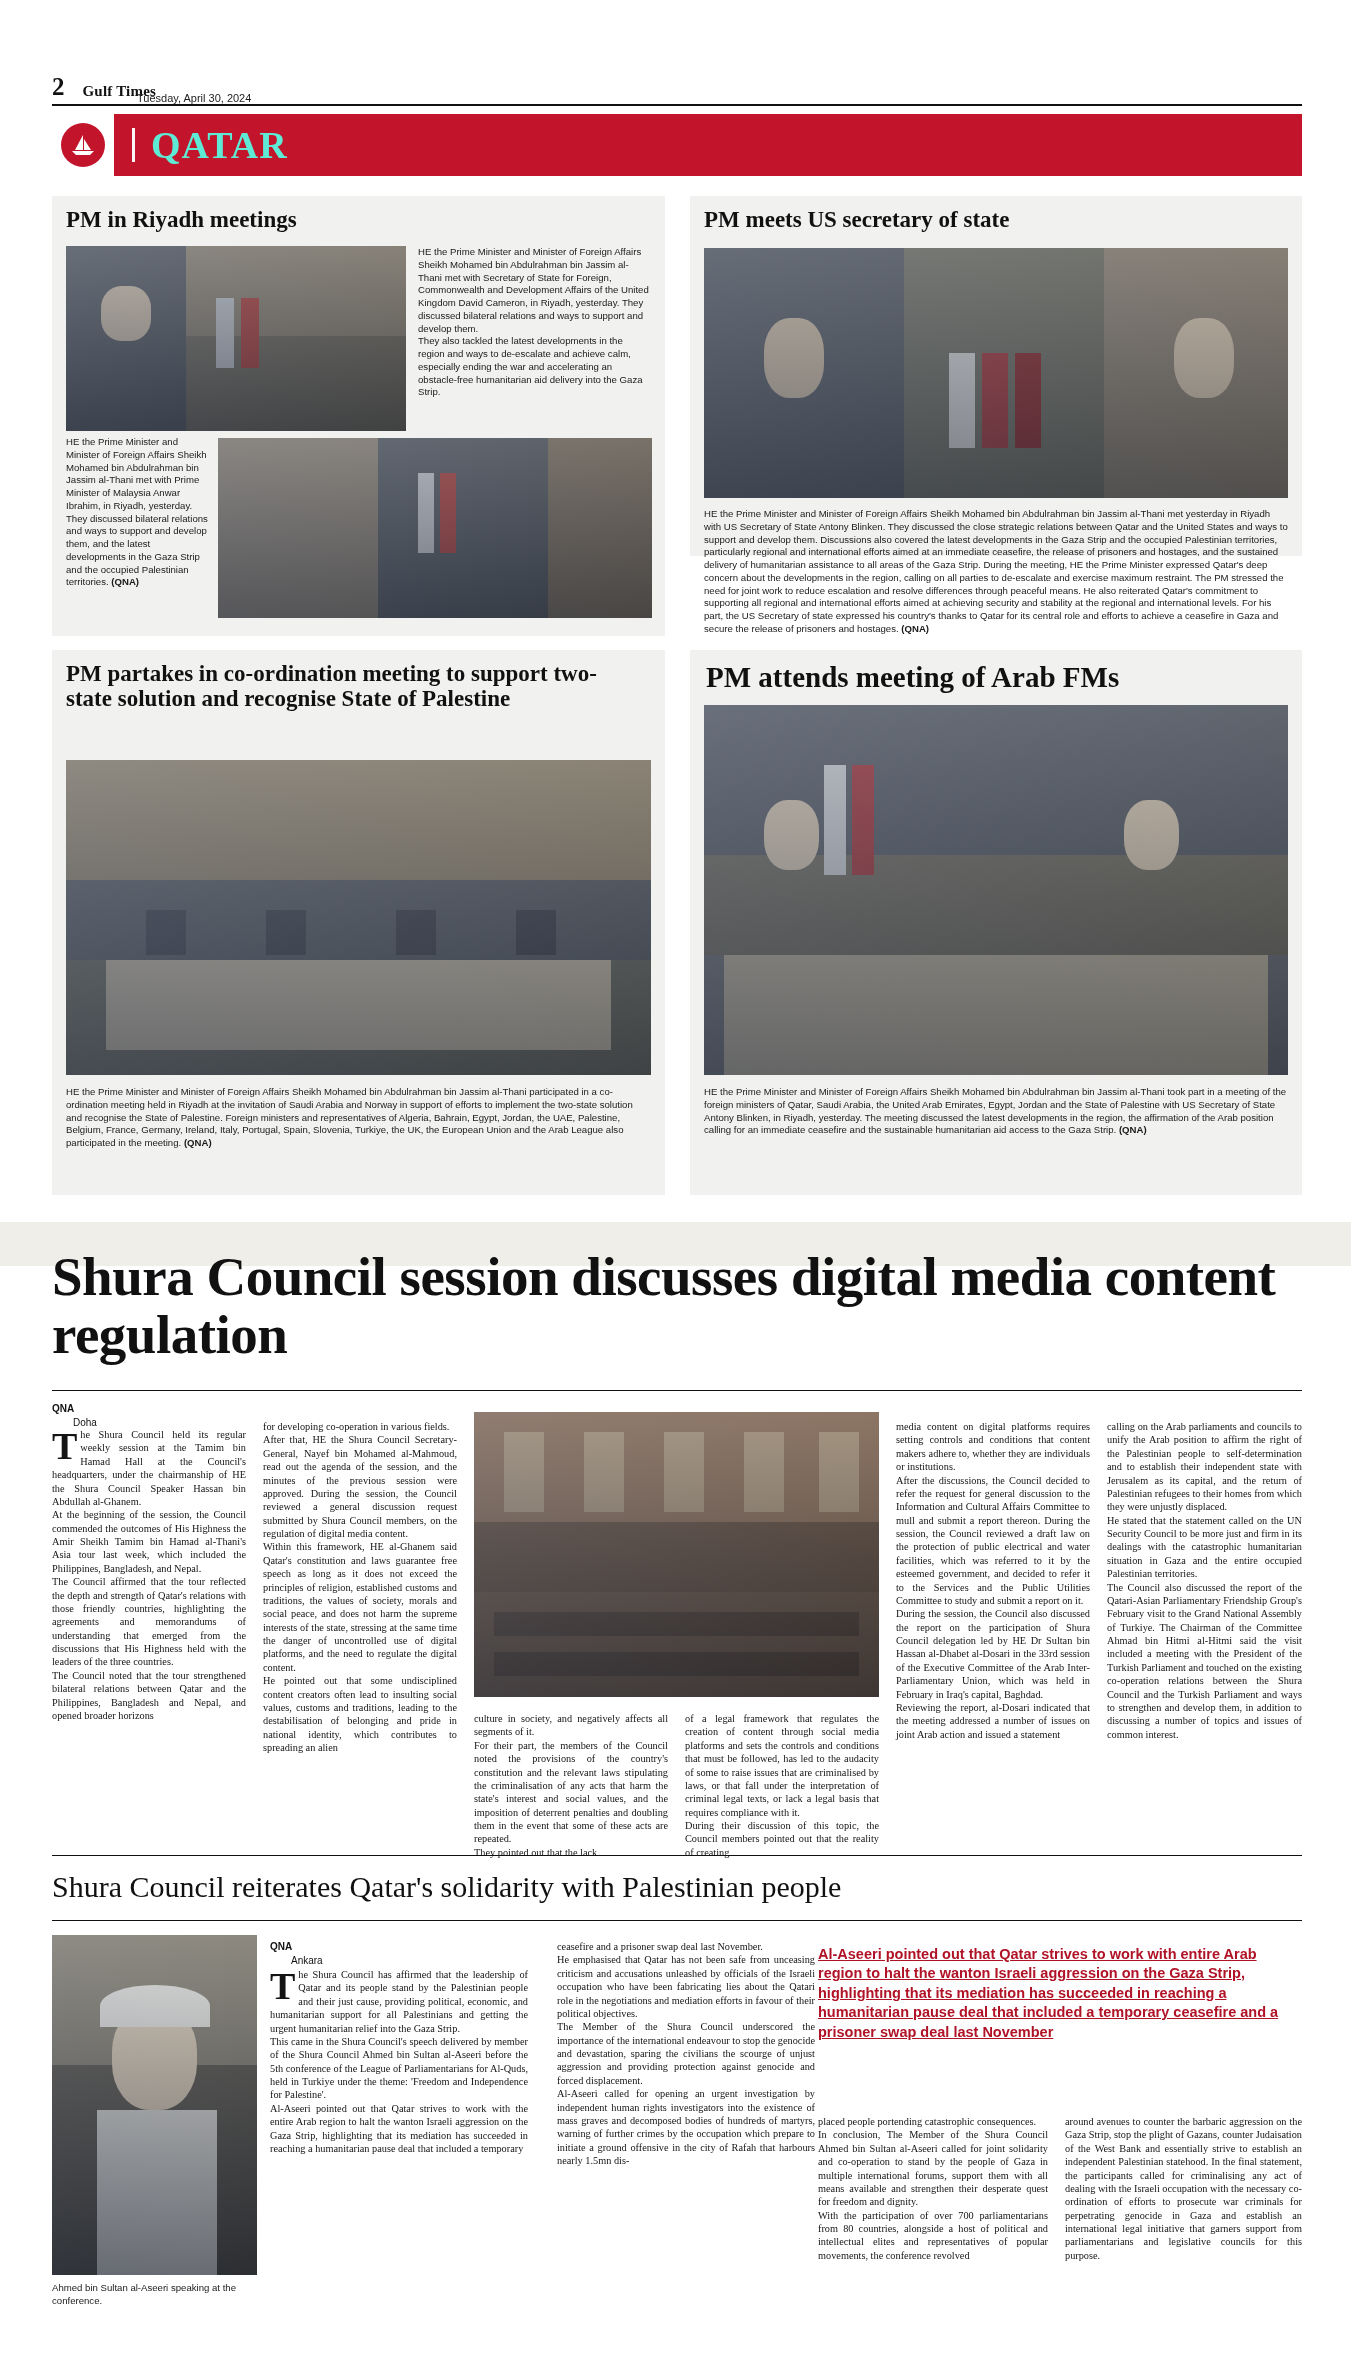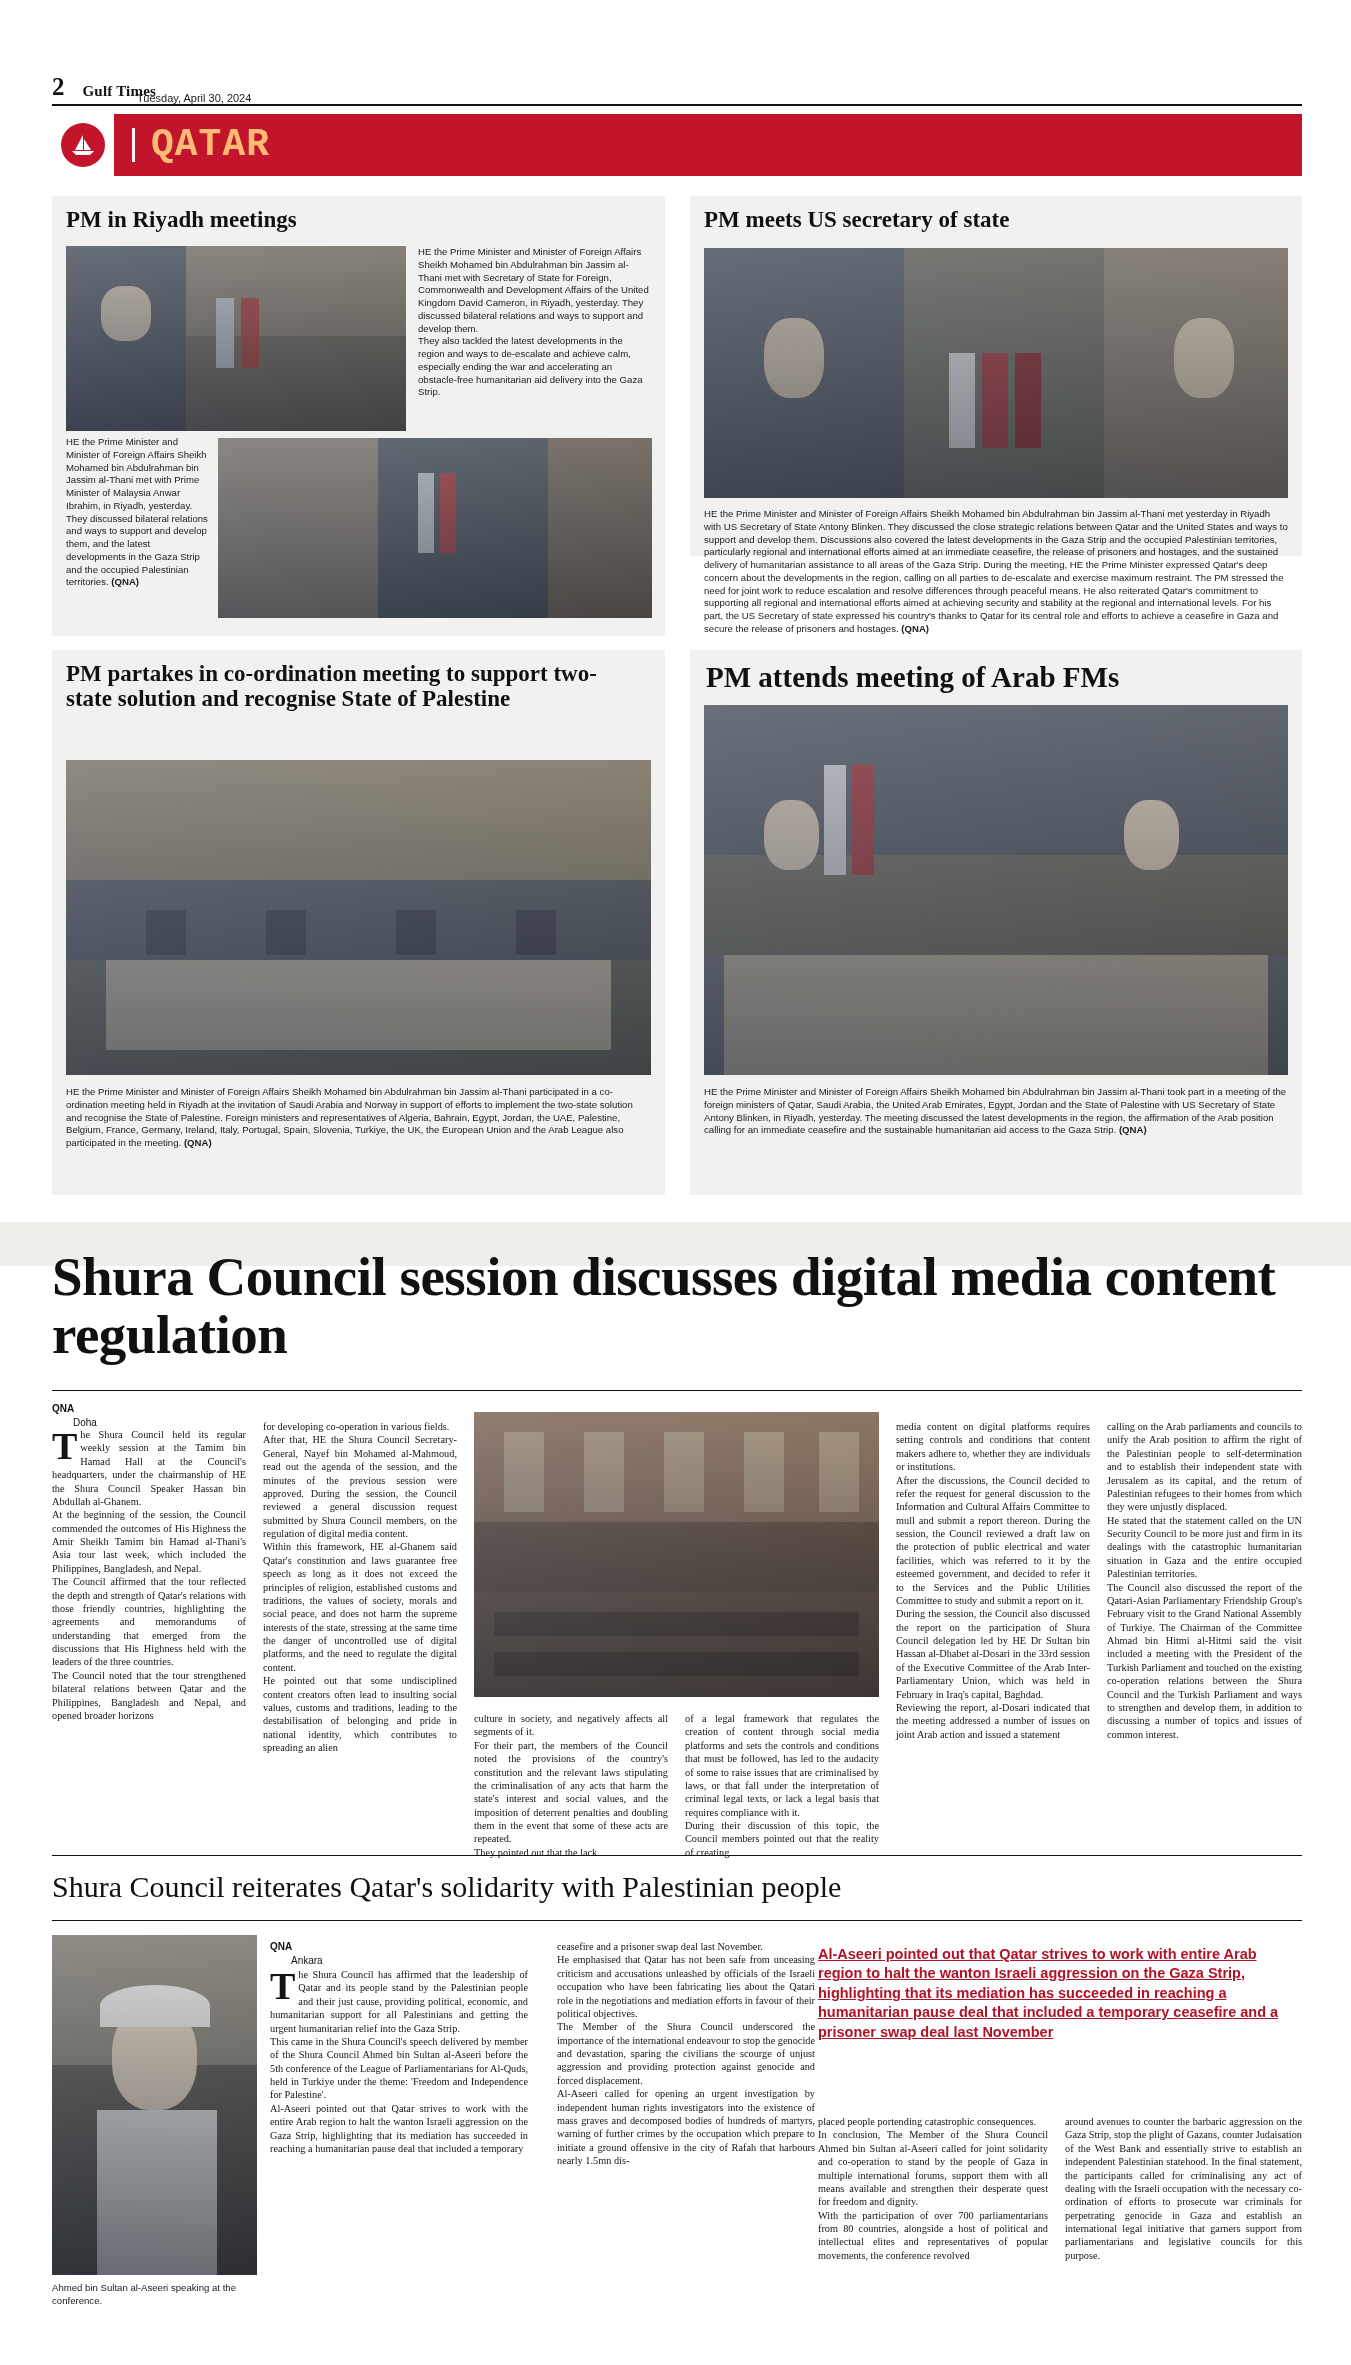--- a/index.html
+++ b/index.html
@@ -94,22 +94,22 @@
   }
   .banner-divider {
     width: 3px;
     height: 34px;
     background: #fff;
     margin-left: 18px;
     margin-right: 16px;
     opacity: .95;
   }
   .banner-text {
-    color: #fdba74;
-    font-family: Liberation Mono, monospace;
+    color: #5eead4;
+    font-family: Liberation Serif, serif;
     font-weight: bold;
     font-size: 38px;
     letter-spacing: 1px;
     line-height: 1;
   }
 
   
   .box {
     position: absolute;
     background: #f1f1ef;

